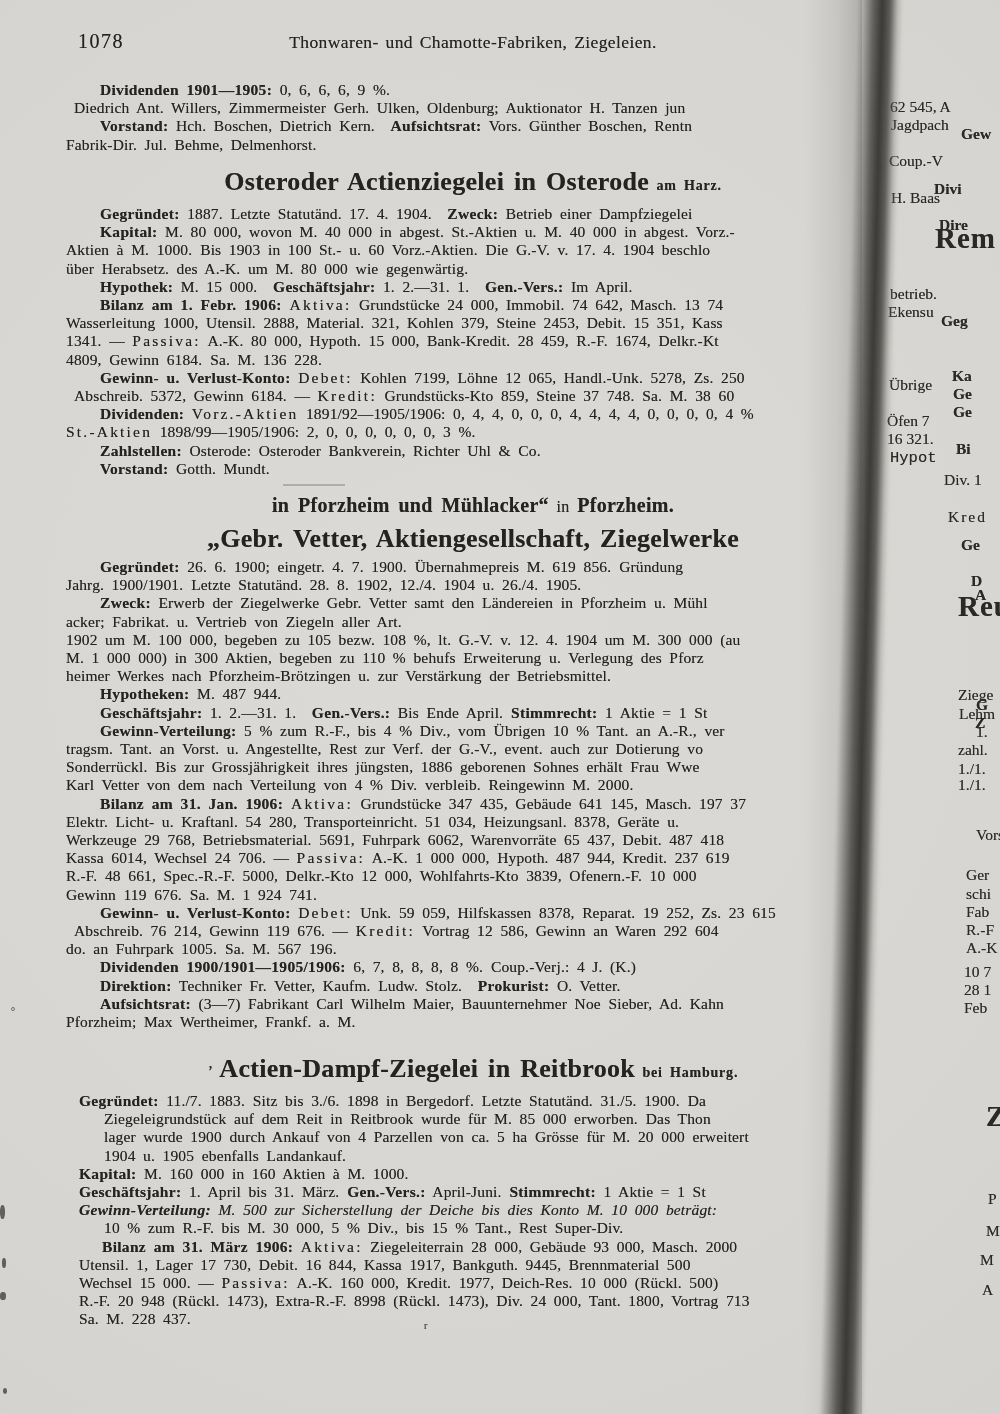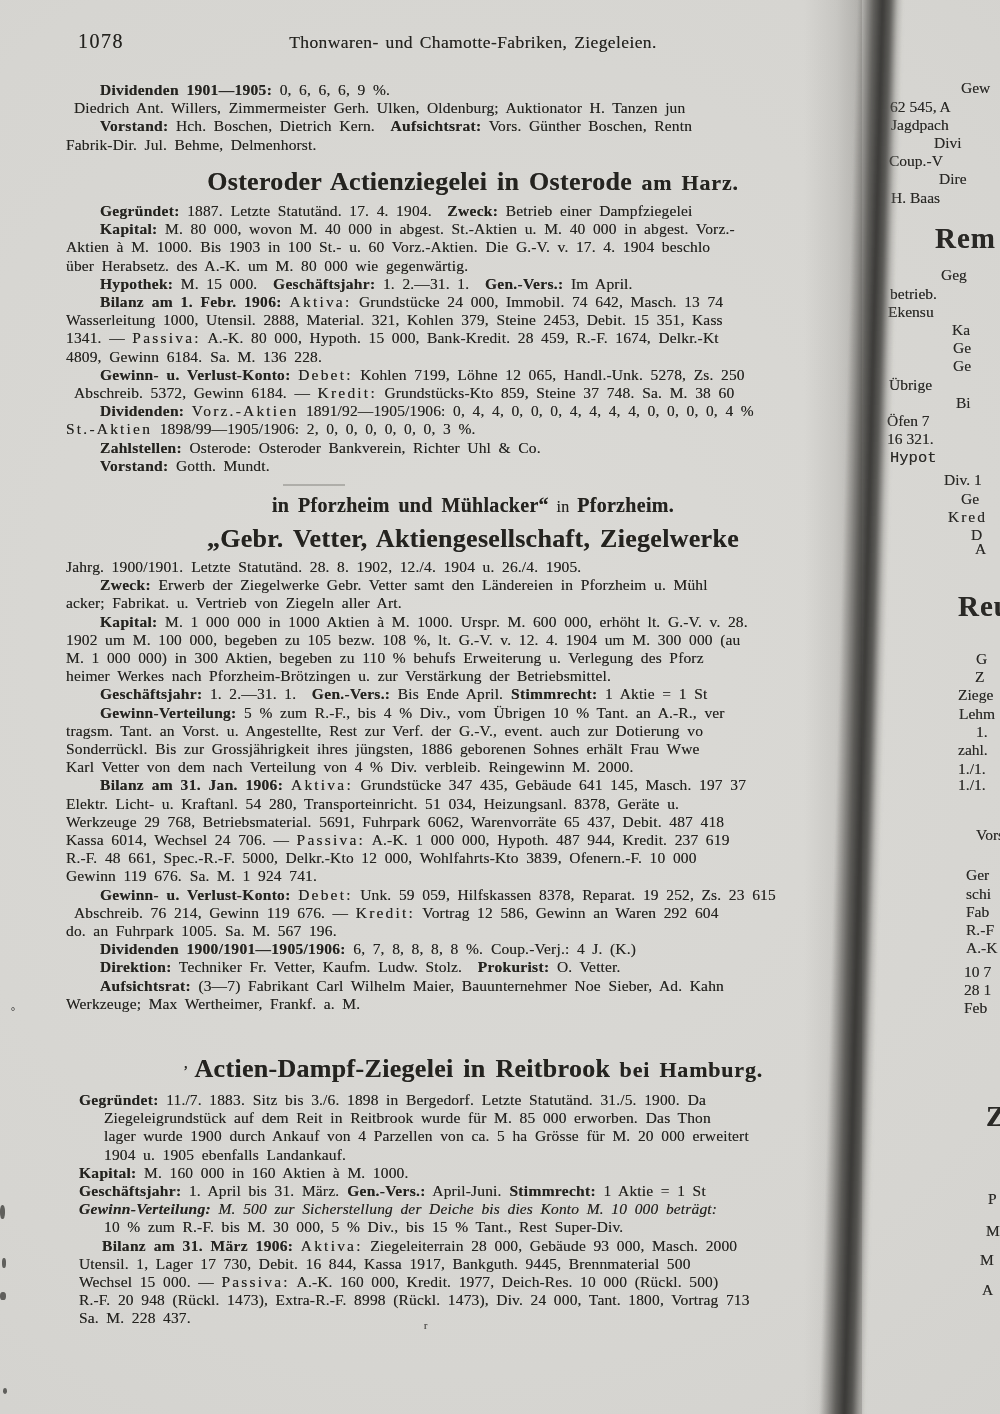--- a/index.html
+++ b/index.html
@@ -10,26 +10,26 @@
   .page-number{position:absolute;left:78px;top:30px;font-size:20px;letter-spacing:1.5px;}
   .page-header{position:absolute;left:66px;top:32px;width:814px;text-align:center;
     font-size:17.5px;letter-spacing:.4px;word-spacing:2px;}
   .column{position:absolute;left:66px;top:0;width:814px;height:1414px;overflow:hidden;}
   .section{position:absolute;left:0;width:100%;}
   .line{font-size:15.5px;line-height:18.2px;white-space:nowrap;word-spacing:3.5px;letter-spacing:.15px;}
   .line .b{font-weight:700;letter-spacing:.3px;text-align:right;}
   .line .sp{letter-spacing:2.2px;}
   .h1{font-size:26px;line-height:38px;font-weight:700;text-align:center;white-space:nowrap;
     letter-spacing:1.2px;word-spacing:3px;padding-left:0 !important;}
-  .h1 .sm{font-size:22px;letter-spacing:.8px;margin-top:40px;}
+  .h1 .sm{font-size:14px;letter-spacing:.8px;margin-top:40px;}
   .h1 .rg,.h2 .rg{font-weight:400;font-size:16px;letter-spacing:.2px;}
   .h2{font-size:20px;line-height:27px;font-weight:700;text-align:center;white-space:nowrap;
     letter-spacing:1px;padding-left:0 !important;}
   .frag{position:absolute;font-size:15.5px;white-space:nowrap;color:#2a2926;}
-  .fb{font-weight:400;}
+  .fb{font-weight:700;margin-top:46px;}
   .fsp{letter-spacing:2px;}
   .fh{font-size:29px;font-weight:700;letter-spacing:1px;}
   .curl-shade{position:absolute;left:804px;top:0;width:58px;height:100%;
     background:linear-gradient(90deg,rgba(150,148,144,0) 0%,rgba(128,126,122,.16) 55%,rgba(105,103,99,.34) 100%);}
   .gutter{position:absolute;left:858px;top:-20px;width:46px;height:1460px;
     transform:rotate(1.55deg);transform-origin:50% 0;filter:blur(1px);
     background:linear-gradient(90deg,rgba(120,118,115,0) 0%,rgba(108,106,103,.5) 16%,
       rgba(70,69,66,.82) 36%,rgba(46,45,43,.93) 55%,rgba(62,61,58,.78) 72%,
       rgba(132,130,126,.32) 88%,rgba(165,163,159,0) 100%);}
   .speck{position:absolute;background:#2e2d2b;border-radius:45%;opacity:.7;}
@@ -63,45 +63,46 @@
         <div class="line" style="padding-left: 34px;"><span class="b">Gewinn- u. Verlust-Konto:</span> <span class="sp">Debet:</span> Kohlen 7199, Löhne 12 065, Handl.-Unk. 5278, Zs. 250</div>
         <div class="line" style="padding-left: 8px;">Abschreib. 5372, Gewinn 6184. — <span class="sp">Kredit:</span> Grundstücks-Kto 859, Steine 37 748. Sa. M. 38 60</div>
         <div class="line" style="padding-left: 34px;"><span class="b">Dividenden:</span> <span class="sp">Vorz.-Aktien</span> 1891/92—1905/1906: 0, 4, 4, 0, 0, 0, 4, 4, 4, 4, 0, 0, 0, 0, 4 %</div>
         <div class="line"><span class="sp">St.-Aktien</span> 1898/99—1905/1906: 2, 0, 0, 0, 0, 0, 0, 3 %.</div>
         <div class="line" style="padding-left: 34px;"><span class="b">Zahlstellen:</span> Osterode: Osteroder Bankverein, Richter Uhl &amp; Co.</div>
         <div class="line" style="padding-left: 34px;"><span class="b">Vorstand:</span> Gotth. Mundt.</div>
       </div>
       <div class="section" style="top: 492px;">
         <div class="line h2"><span class="b">in Pforzheim und Mühlacker“</span><span class="rg"> in </span><span class="b">Pforzheim.</span></div>
         <div class="line h1"><span class="b">„Gebr. Vetter, Aktiengesellschaft, Ziegelwerke</span></div>
+        <div class="line" style="padding-left: 34px;"><span class="b">Gegründet:</span> 26. 6. 1900; eingetr. 4. 7. 1900. Übernahmepreis M. 619 856. Gründung</div>
         <div class="line">Jahrg. 1900/1901. Letzte Statutänd. 28. 8. 1902, 12./4. 1904 u. 26./4. 1905.</div>
         <div class="line" style="padding-left: 34px;"><span class="b">Zweck:</span> Erwerb der Ziegelwerke Gebr. Vetter samt den Ländereien in Pforzheim u. Mühl</div>
         <div class="line">acker; Fabrikat. u. Vertrieb von Ziegeln aller Art.</div>
-        <div class="line" style="padding-left: 34px;"><span class="b">Kapital:</span> M. 1 000 000 in 1000 Aktien à M. 1000. Urspr. M. 600 000, erhöht lt. G.-V. v. 28.</div>
         <div class="line">1902 um M. 100 000, begeben zu 105 bezw. 108 %, lt. G.-V. v. 12. 4. 1904 um M. 300 000 (au</div>
         <div class="line">M. 1 000 000) in 300 Aktien, begeben zu 110 % behufs Erweiterung u. Verlegung des Pforz</div>
         <div class="line">heimer Werkes nach Pforzheim-Brötzingen u. zur Verstärkung der Betriebsmittel.</div>
+        <div class="line" style="padding-left: 34px;"><span class="b">Hypotheken:</span> M. 487 944.</div>
         <div class="line" style="padding-left: 34px;"><span class="b">Geschäftsjahr:</span> 1. 2.—31. 1. <span class="b">Gen.-Vers.:</span> Bis Ende April. <span class="b">Stimmrecht:</span> 1 Aktie = 1 St</div>
         <div class="line" style="padding-left: 34px;"><span class="b">Gewinn-Verteilung:</span> 5 % zum R.-F., bis 4 % Div., vom Übrigen 10 % Tant. an A.-R., ver</div>
         <div class="line">tragsm. Tant. an Vorst. u. Angestellte, Rest zur Verf. der G.-V., event. auch zur Dotierung vo</div>
         <div class="line">Sonderrückl. Bis zur Grossjährigkeit ihres jüngsten, 1886 geborenen Sohnes erhält Frau Wwe</div>
         <div class="line">Karl Vetter von dem nach Verteilung von 4 % Div. verbleib. Reingewinn M. 2000.</div>
         <div class="line" style="padding-left: 34px;"><span class="b">Bilanz am 31. Jan. 1906:</span> <span class="sp">Aktiva:</span> Grundstücke 347 435, Gebäude 641 145, Masch. 197 37</div>
         <div class="line">Elektr. Licht- u. Kraftanl. 54 280, Transporteinricht. 51 034, Heizungsanl. 8378, Geräte u.</div>
         <div class="line">Werkzeuge 29 768, Betriebsmaterial. 5691, Fuhrpark 6062, Warenvorräte 65 437, Debit. 487 418</div>
         <div class="line">Kassa 6014, Wechsel 24 706. — <span class="sp">Passiva:</span> A.-K. 1 000 000, Hypoth. 487 944, Kredit. 237 619</div>
         <div class="line">R.-F. 48 661, Spec.-R.-F. 5000, Delkr.-Kto 12 000, Wohlfahrts-Kto 3839, Ofenern.-F. 10 000</div>
         <div class="line">Gewinn 119 676. Sa. M. 1 924 741.</div>
         <div class="line" style="padding-left: 34px;"><span class="b">Gewinn- u. Verlust-Konto:</span> <span class="sp">Debet:</span> Unk. 59 059, Hilfskassen 8378, Reparat. 19 252, Zs. 23 615</div>
         <div class="line" style="padding-left: 8px;">Abschreib. 76 214, Gewinn 119 676. — <span class="sp">Kredit:</span> Vortrag 12 586, Gewinn an Waren 292 604</div>
         <div class="line">do. an Fuhrpark 1005. Sa. M. 567 196.</div>
         <div class="line" style="padding-left: 34px;"><span class="b">Dividenden 1900/1901—1905/1906:</span> 6, 7, 8, 8, 8, 8 %. Coup.-Verj.: 4 J. (K.)</div>
         <div class="line" style="padding-left: 34px;"><span class="b">Direktion:</span> Techniker Fr. Vetter, Kaufm. Ludw. Stolz. <span class="b">Prokurist:</span> O. Vetter.</div>
         <div class="line" style="padding-left: 34px;"><span class="b">Aufsichtsrat:</span> (3—7) Fabrikant Carl Wilhelm Maier, Bauunternehmer Noe Sieber, Ad. Kahn</div>
-        <div class="line">Werkzeuge; Max Wertheimer, Frankf. a. M.</div>
+        <div class="line">Pforzheim; Max Wertheimer, Frankf. a. M.</div>
       </div>
       <div class="section" style="top: 1050px;">
         <div class="line h1"><span class="rg">’ </span><span class="b">Actien-Dampf-Ziegelei in Reitbrook</span><span class="sm"> bei Hamburg.</span></div>
         <div class="line" style="padding-left: 13px;"><span class="b">Gegründet:</span> 11./7. 1883. Sitz bis 3./6. 1898 in Bergedorf. Letzte Statutänd. 31./5. 1900. Da</div>
         <div class="line" style="padding-left: 38px;">Ziegeleigrundstück auf dem Reit in Reitbrook wurde für M. 85 000 erworben. Das Thon</div>
         <div class="line" style="padding-left: 38px;">lager wurde 1900 durch Ankauf von 4 Parzellen von ca. 5 ha Grösse für M. 20 000 erweitert</div>
         <div class="line" style="padding-left: 38px;">1904 u. 1905 ebenfalls Landankauf.</div>
         <div class="line" style="padding-left: 13px;"><span class="b">Kapital:</span> M. 160 000 in 160 Aktien à M. 1000.</div>
         <div class="line" style="padding-left: 13px;"><span class="b">Geschäftsjahr:</span> 1. April bis 31. März. <span class="b">Gen.-Vers.:</span> April-Juni. <span class="b">Stimmrecht:</span> 1 Aktie = 1 St</div>
         <div class="line" style="padding-left: 13px; font-style: italic;"><span class="b">Gewinn-Verteilung:</span> M. 500 zur Sicherstellung der Deiche bis dies Konto M. 10 000 beträgt:</div>

